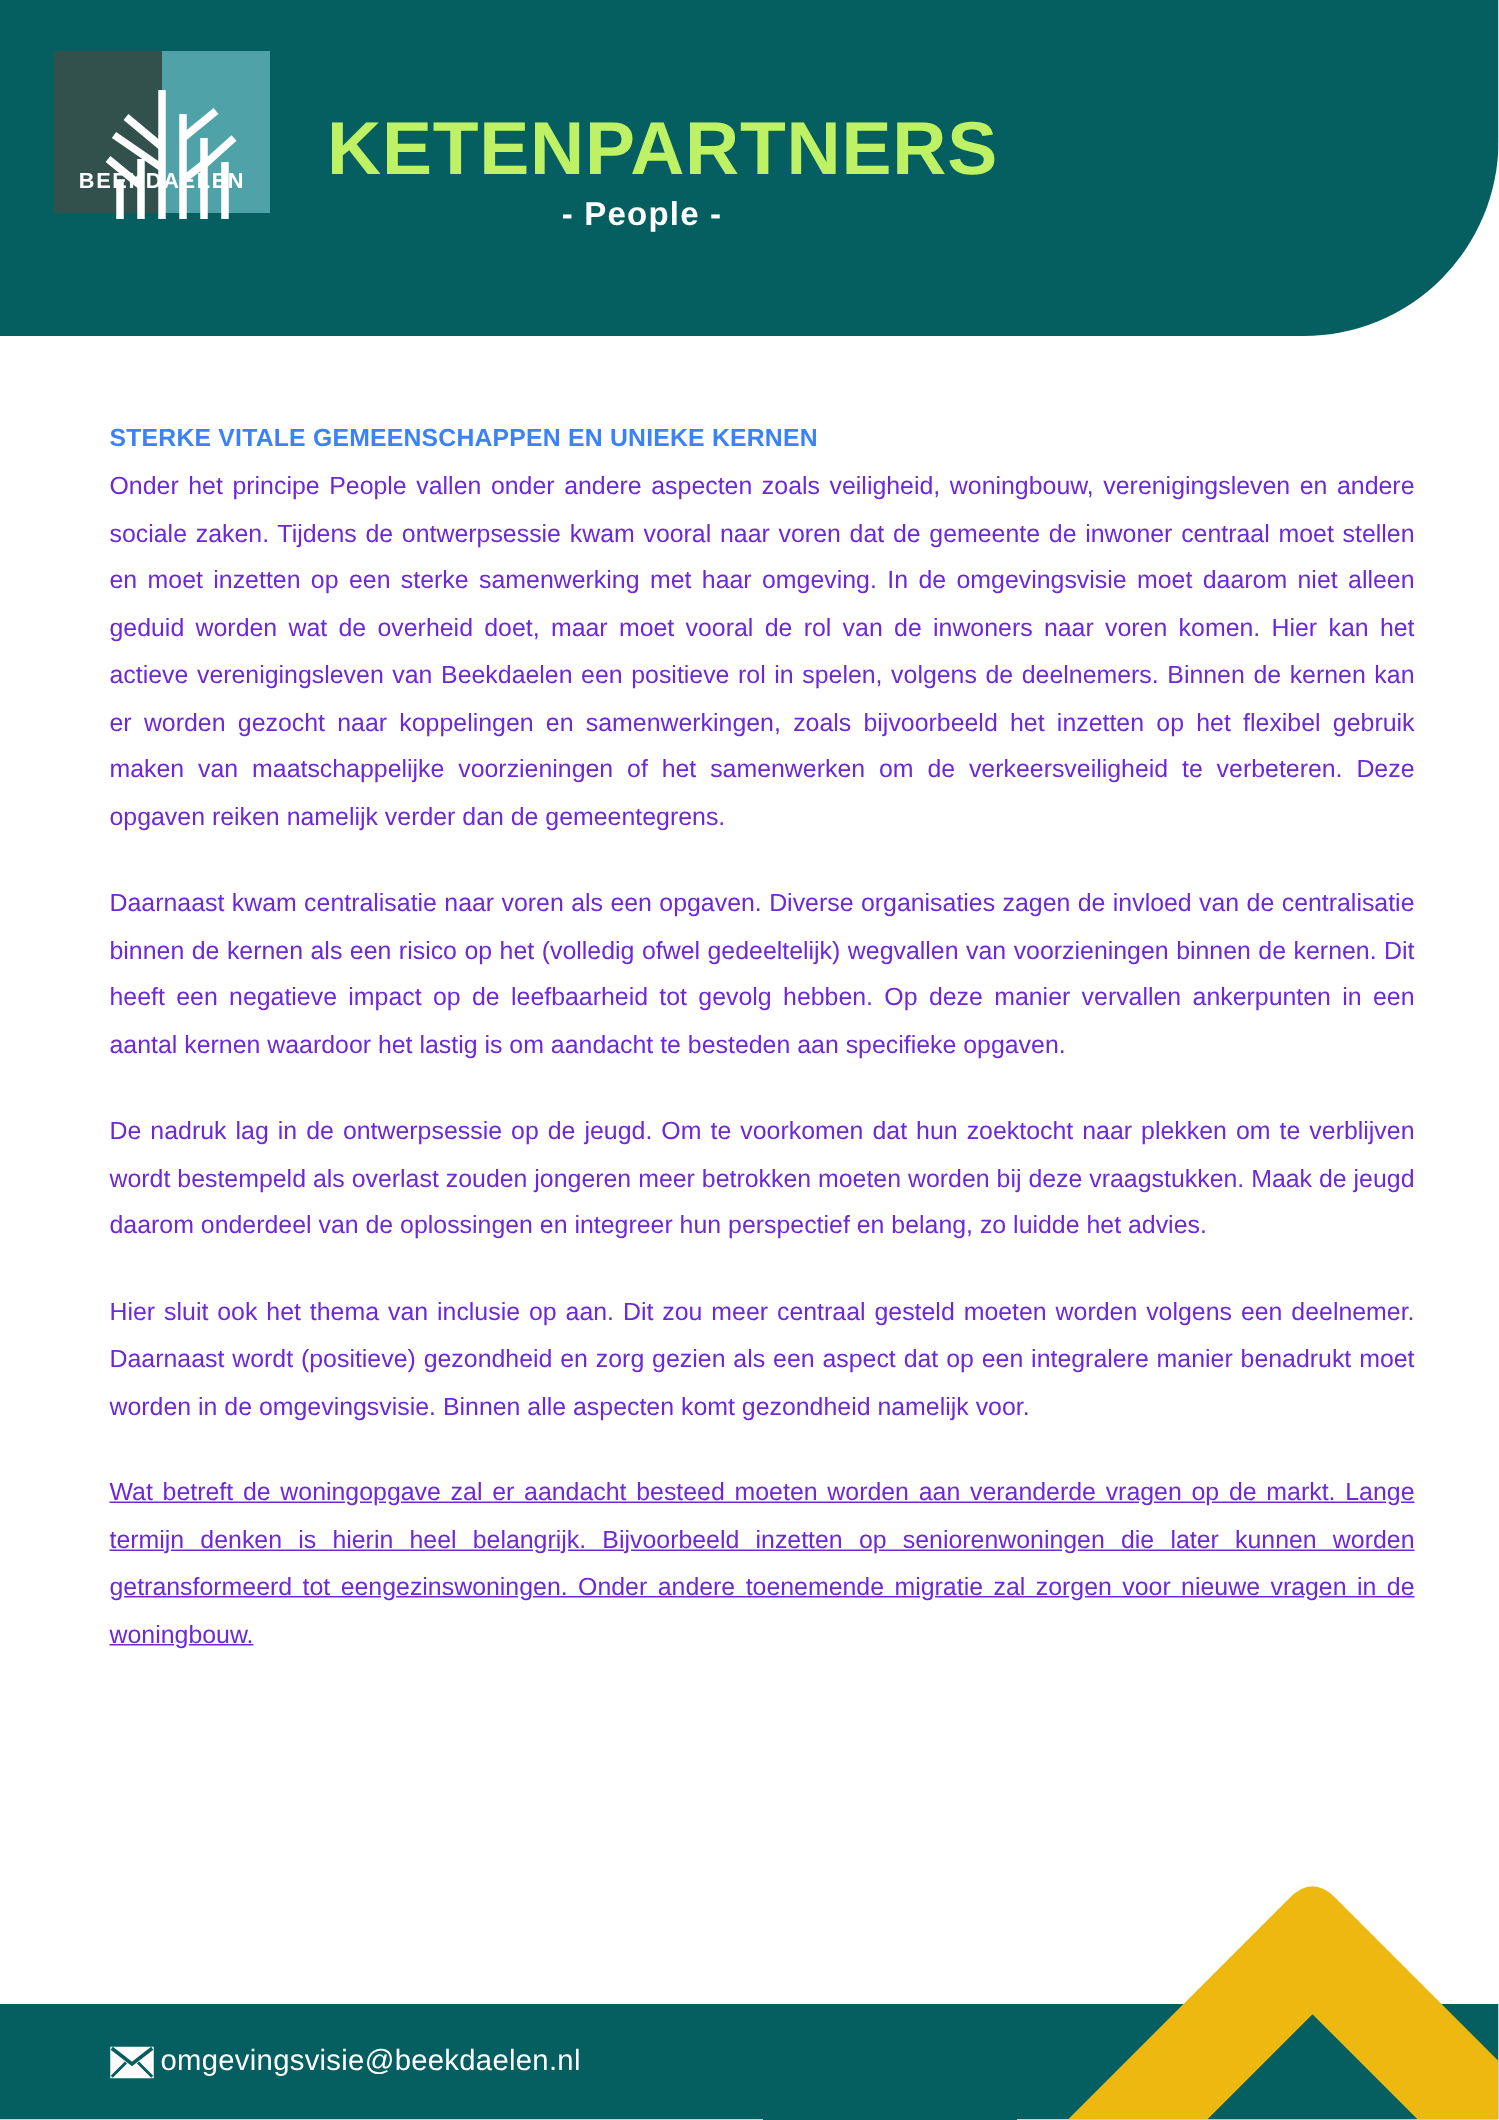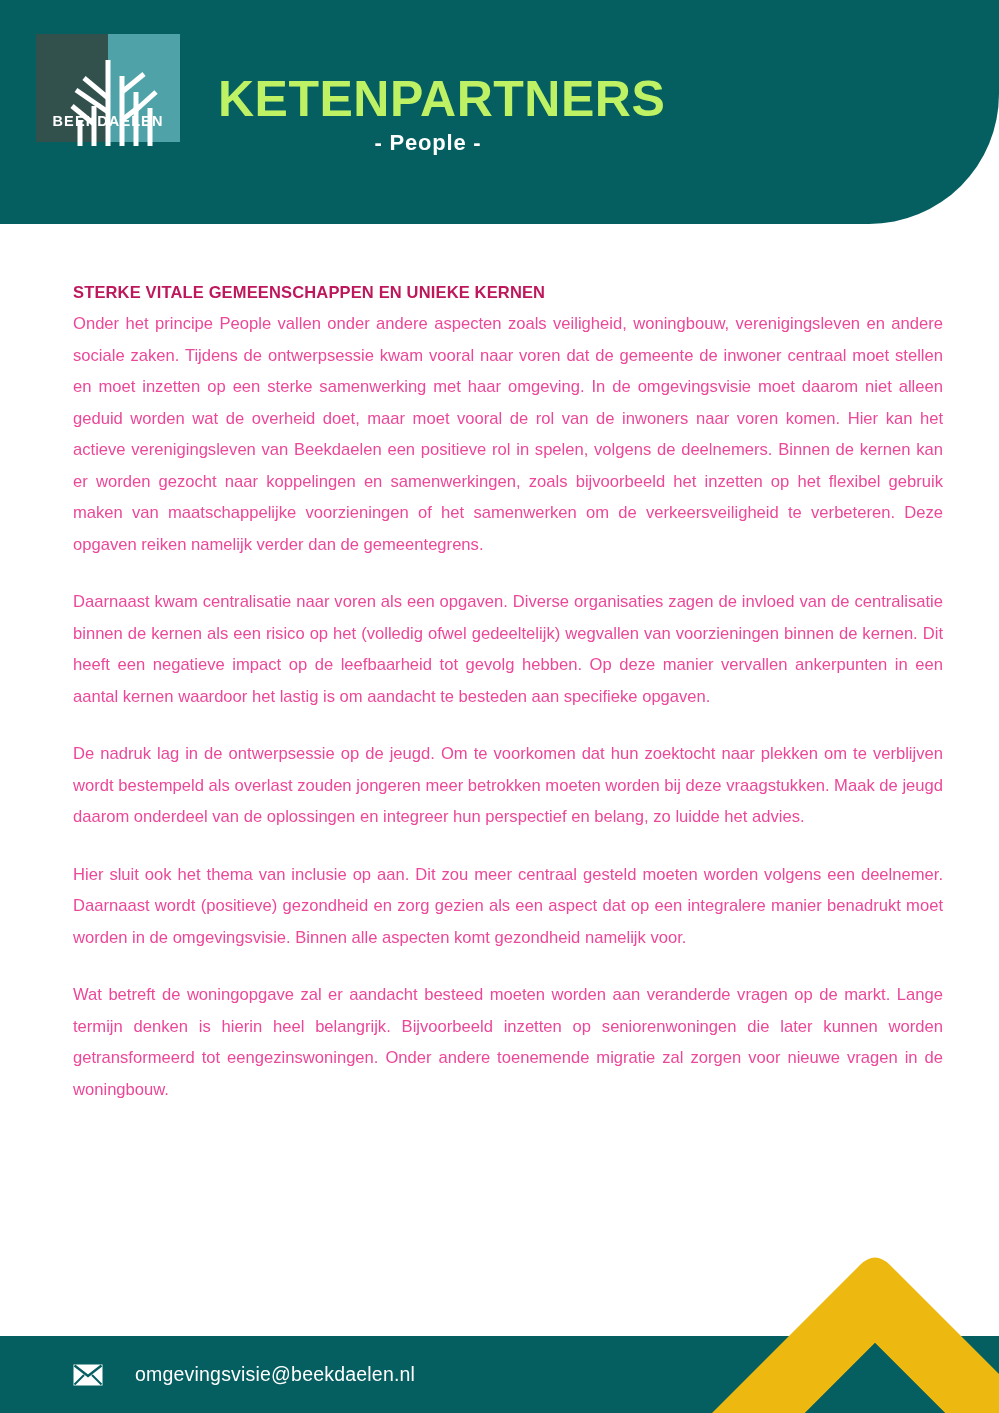--- a/index.html
+++ b/index.html
@@ -92,36 +92,36 @@
   }
 
   
   .content {
     position: absolute;
     left: 73px;
     top: 283px;
     width: 870px;
   }
   .section-heading {
-    color: #be185d;
+    color: #3b82f6;
     font-size: 16.5px;
     font-weight: bold;
     letter-spacing: 0.15px;
     margin: 0 0 6px 0;
     font-family: "Liberation Sans", sans-serif;
   }
   .para {
-    color: #ec4899;
+    color: #6d28d9;
     font-size: 16.6px;
     line-height: 31.5px;
     text-align: justify;
     margin: 0 0 26px 0;
     font-family: "Liberation Sans", sans-serif;
   }
-  .para:last-child { margin-bottom: 16px; }
+  .para:last-child { margin-bottom: 16px; text-decoration: underline; }
 
   
   .footer-bar {
     position: absolute;
     left: 0;
     bottom: 0;
     width: 999px;
     height: 77px;
     background: #055e60;
   }
@@ -133,21 +133,21 @@
     height: 165px;
     pointer-events: none;
   }
   .footer-contact {
     position: absolute;
     left: 73px;
     bottom: 0;
     height: 77px;
     display: flex;
     align-items: center;
-    gap: 32px;
+    gap: 4px;
     z-index: 5;
   }
   .mail-icon {
     width: 30px;
     height: 22px;
     display: block;
   }
   .footer-email {
     color: #ffffff;
     font-size: 19.5px;

